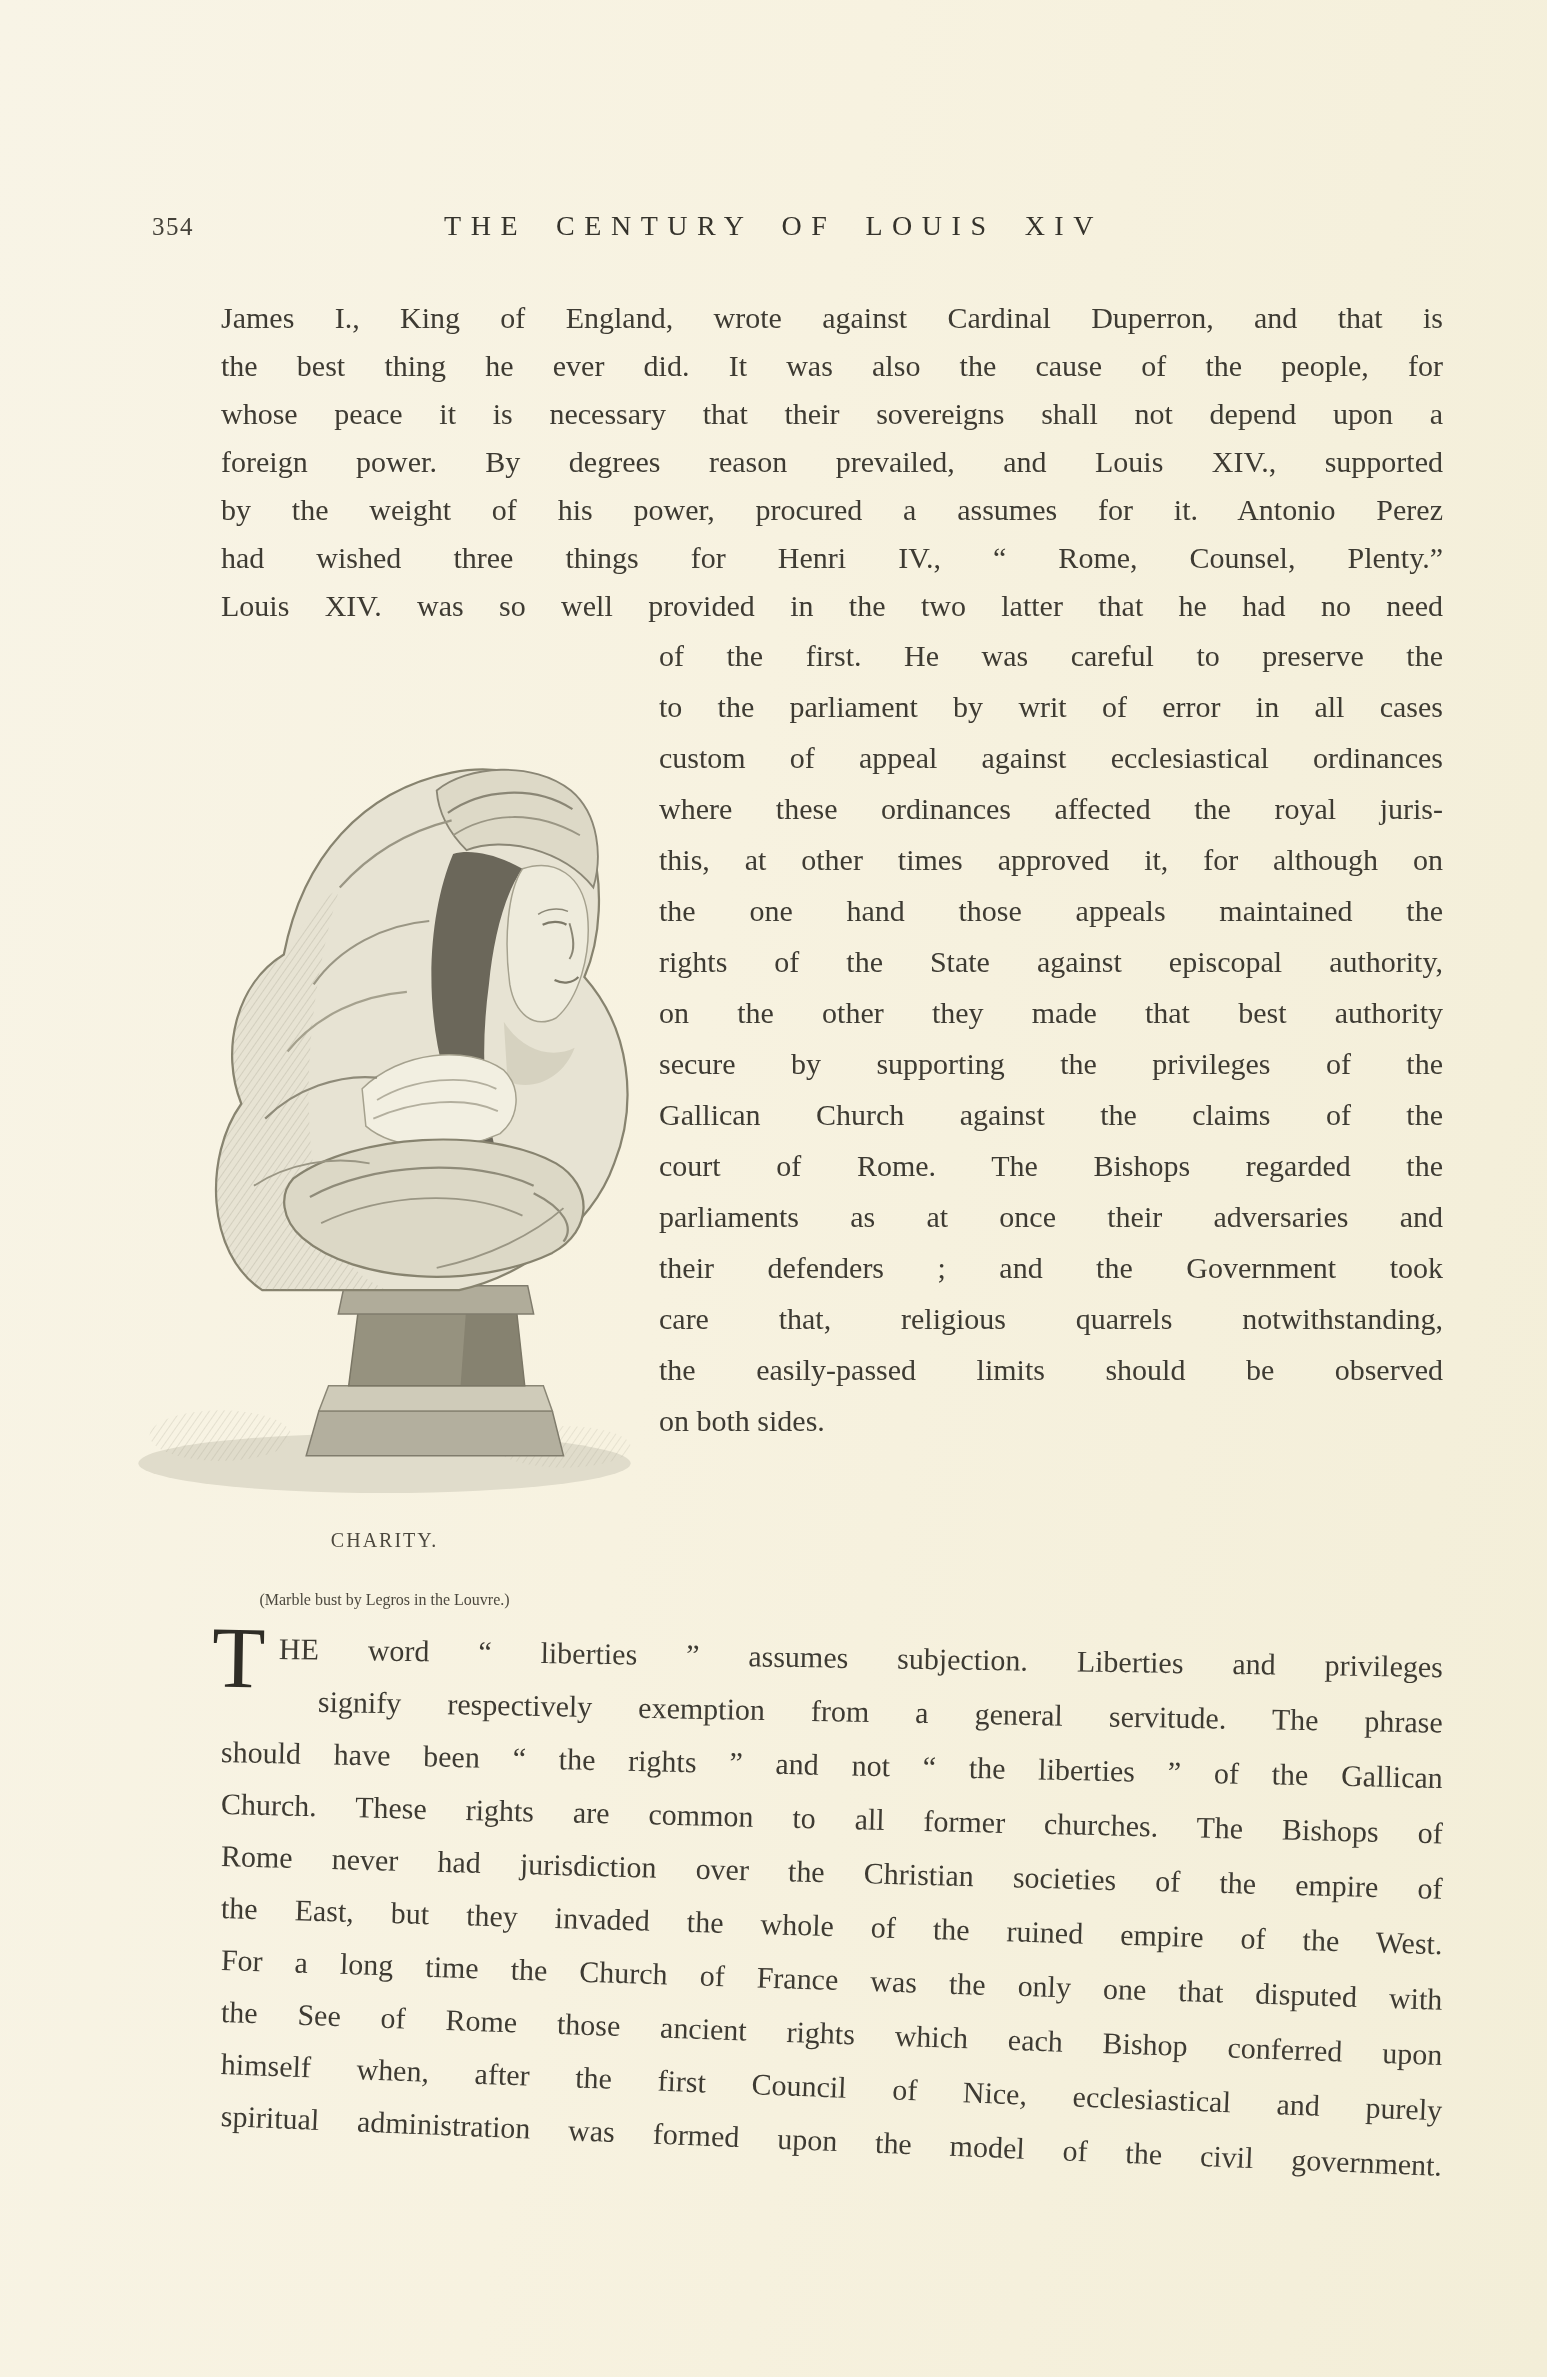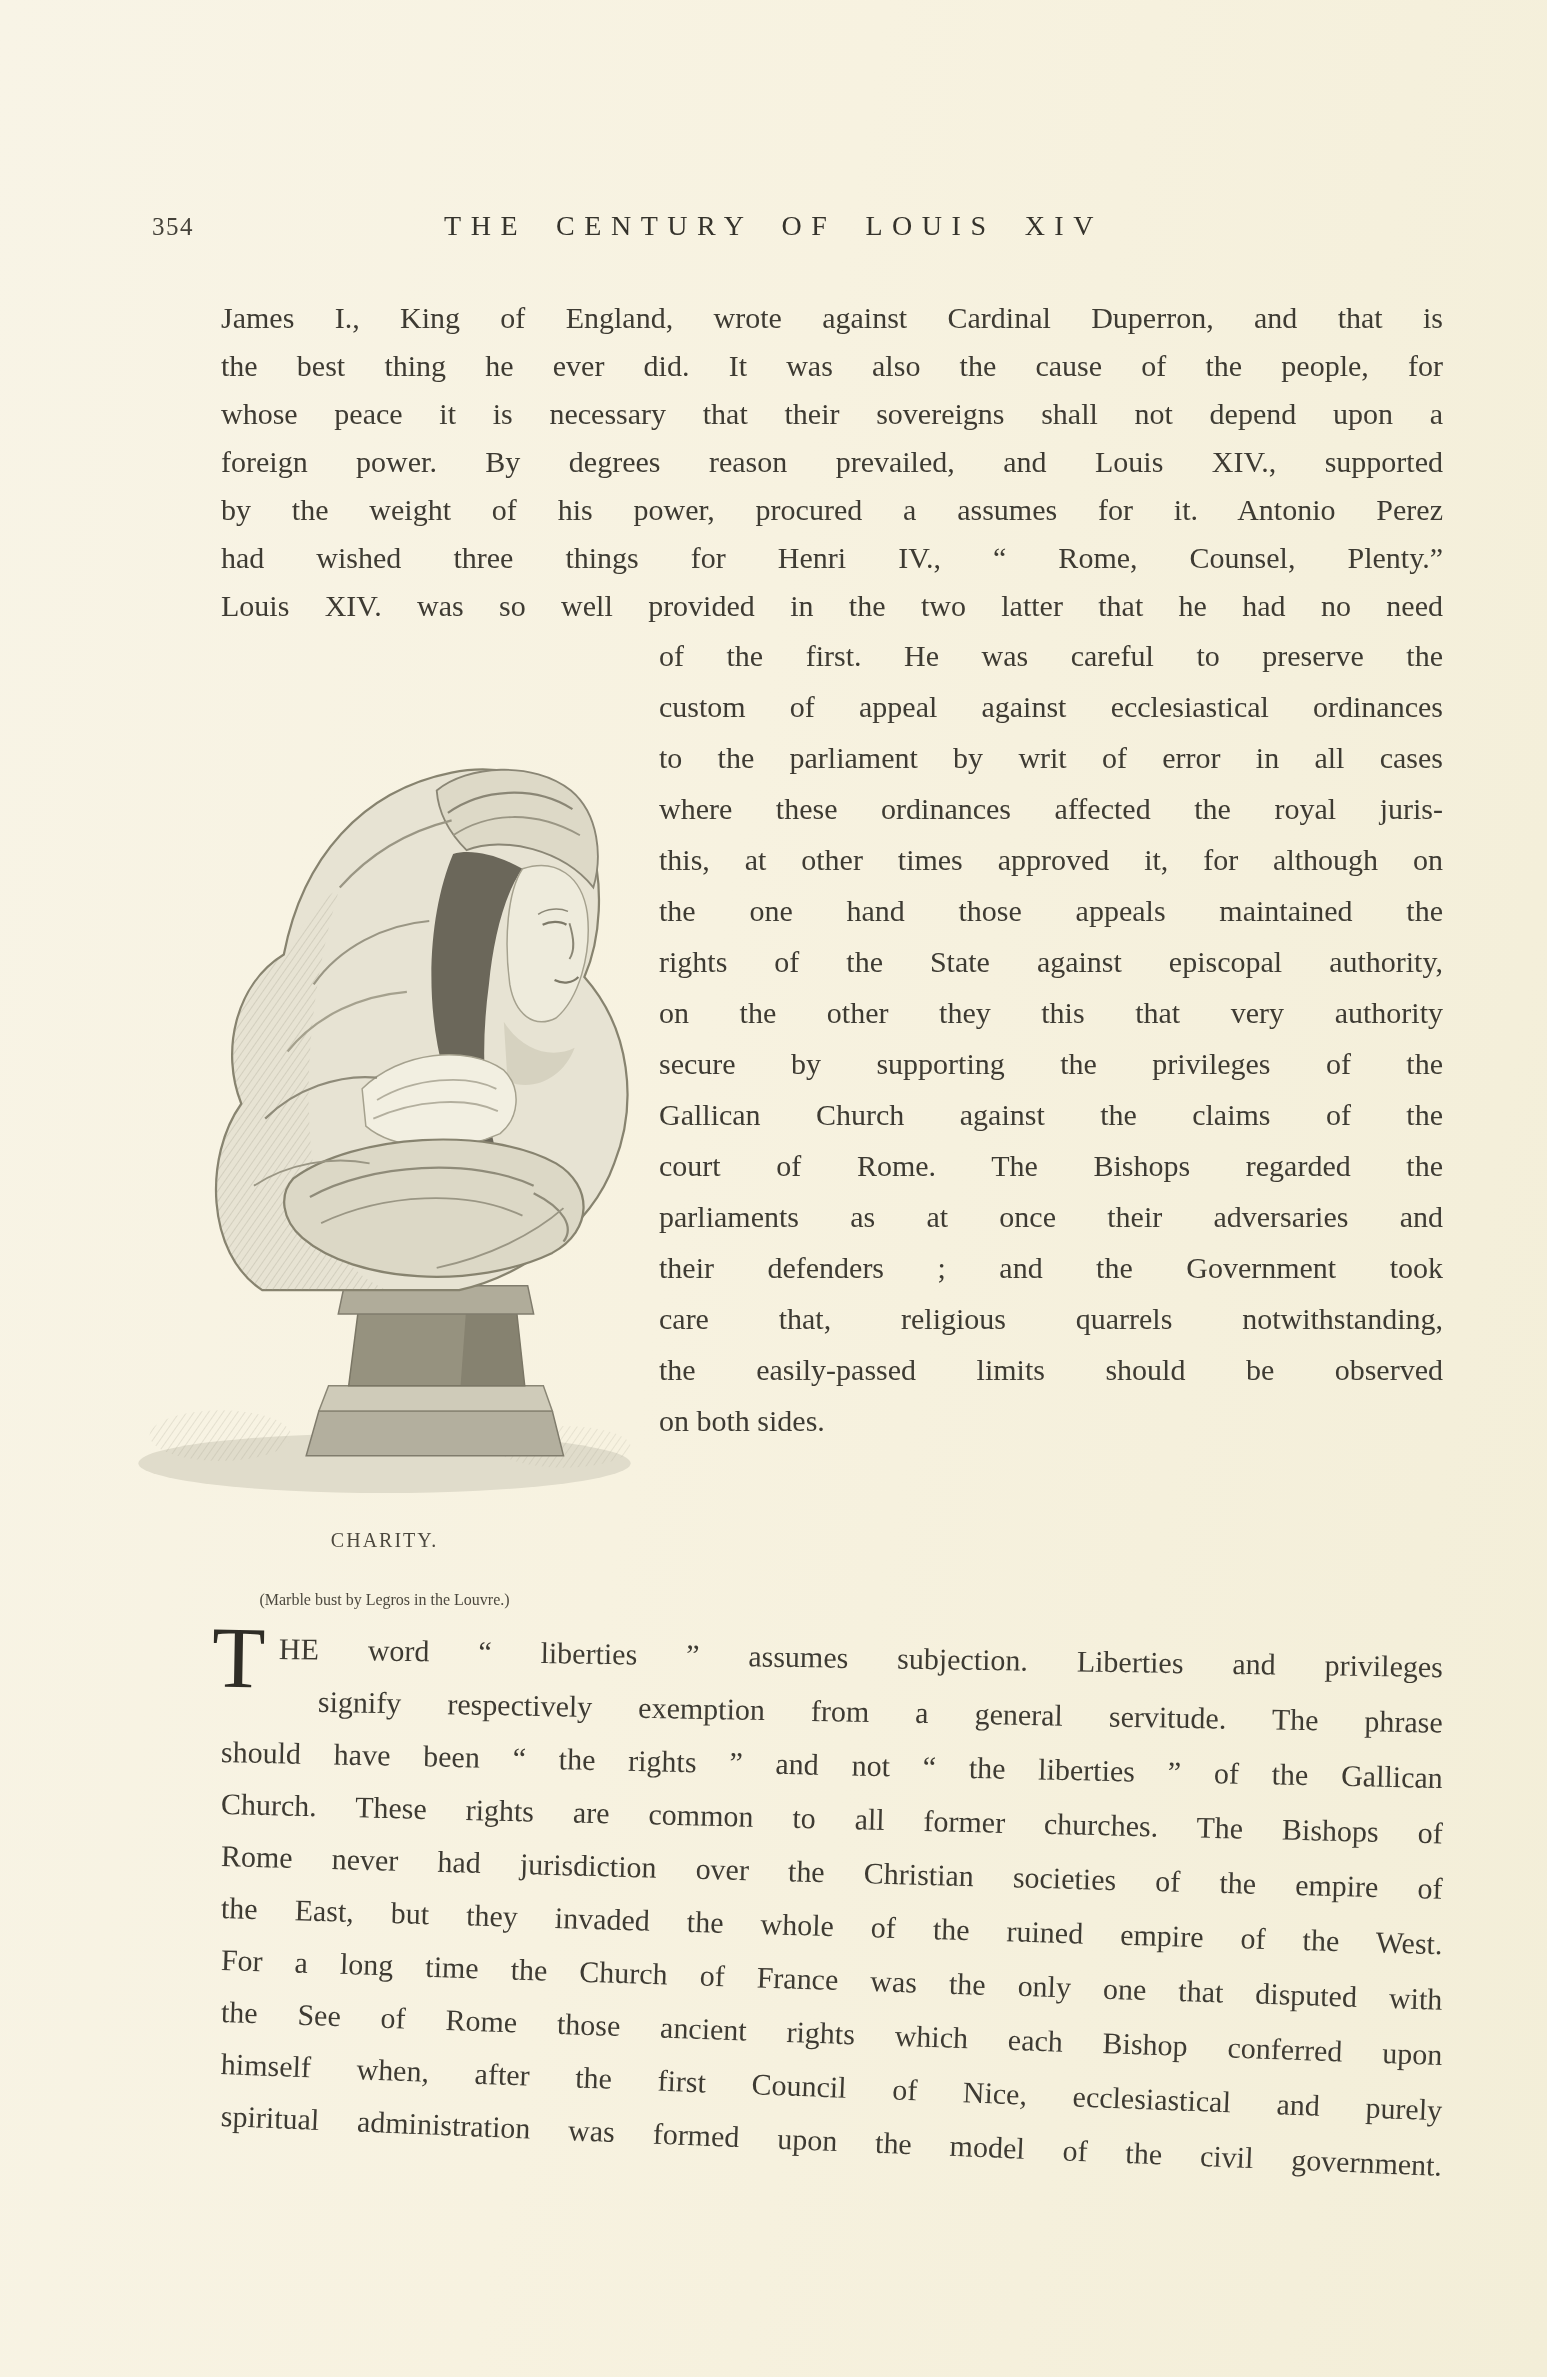--- a/index.html
+++ b/index.html
@@ -138,27 +138,27 @@
           <path d="M185,650 C230,620 290,610 340,620" fill="none" stroke="#9a9684" stroke-width="2.5"></path>
           <path d="M430,760 C500,745 560,715 600,680" fill="none" stroke="#9a9684" stroke-width="2.5"></path>
         </svg>
         <figcaption>
           <div class="fig-cap1">CHARITY.</div>
           <div class="fig-cap2">(Marble bust by Legros in the Louvre.)</div>
         </figcaption>
       </figure>
 
       <div class="jline">of the first.  He was careful to preserve the</div>
+      <div class="jline">to the parliament by writ of error in all cases</div>
       <div class="jline">custom of appeal against ecclesiastical ordinances</div>
-      <div class="jline">to the parliament by writ of error in all cases</div>
       <div class="jline">where these ordinances affected the royal juris-</div>
       <div class="jline">this, at other times approved it, for although on</div>
       <div class="jline">the one hand those appeals maintained the</div>
       <div class="jline">rights of the State against episcopal authority,</div>
-      <div class="jline">on the other they this that very authority</div>
+      <div class="jline">on the other they made that best authority</div>
       <div class="jline">secure by supporting the privileges of the</div>
       <div class="jline">Gallican Church against the claims of the</div>
       <div class="jline">court of Rome.  The Bishops regarded the</div>
       <div class="jline">parliaments as at once their adversaries and</div>
       <div class="jline">their defenders ; and the Government took</div>
       <div class="jline">care that, religious quarrels notwithstanding,</div>
       <div class="jline">the easily-passed limits should be observed</div>
       <div class="jline last-line">on both sides.</div>
 
 

